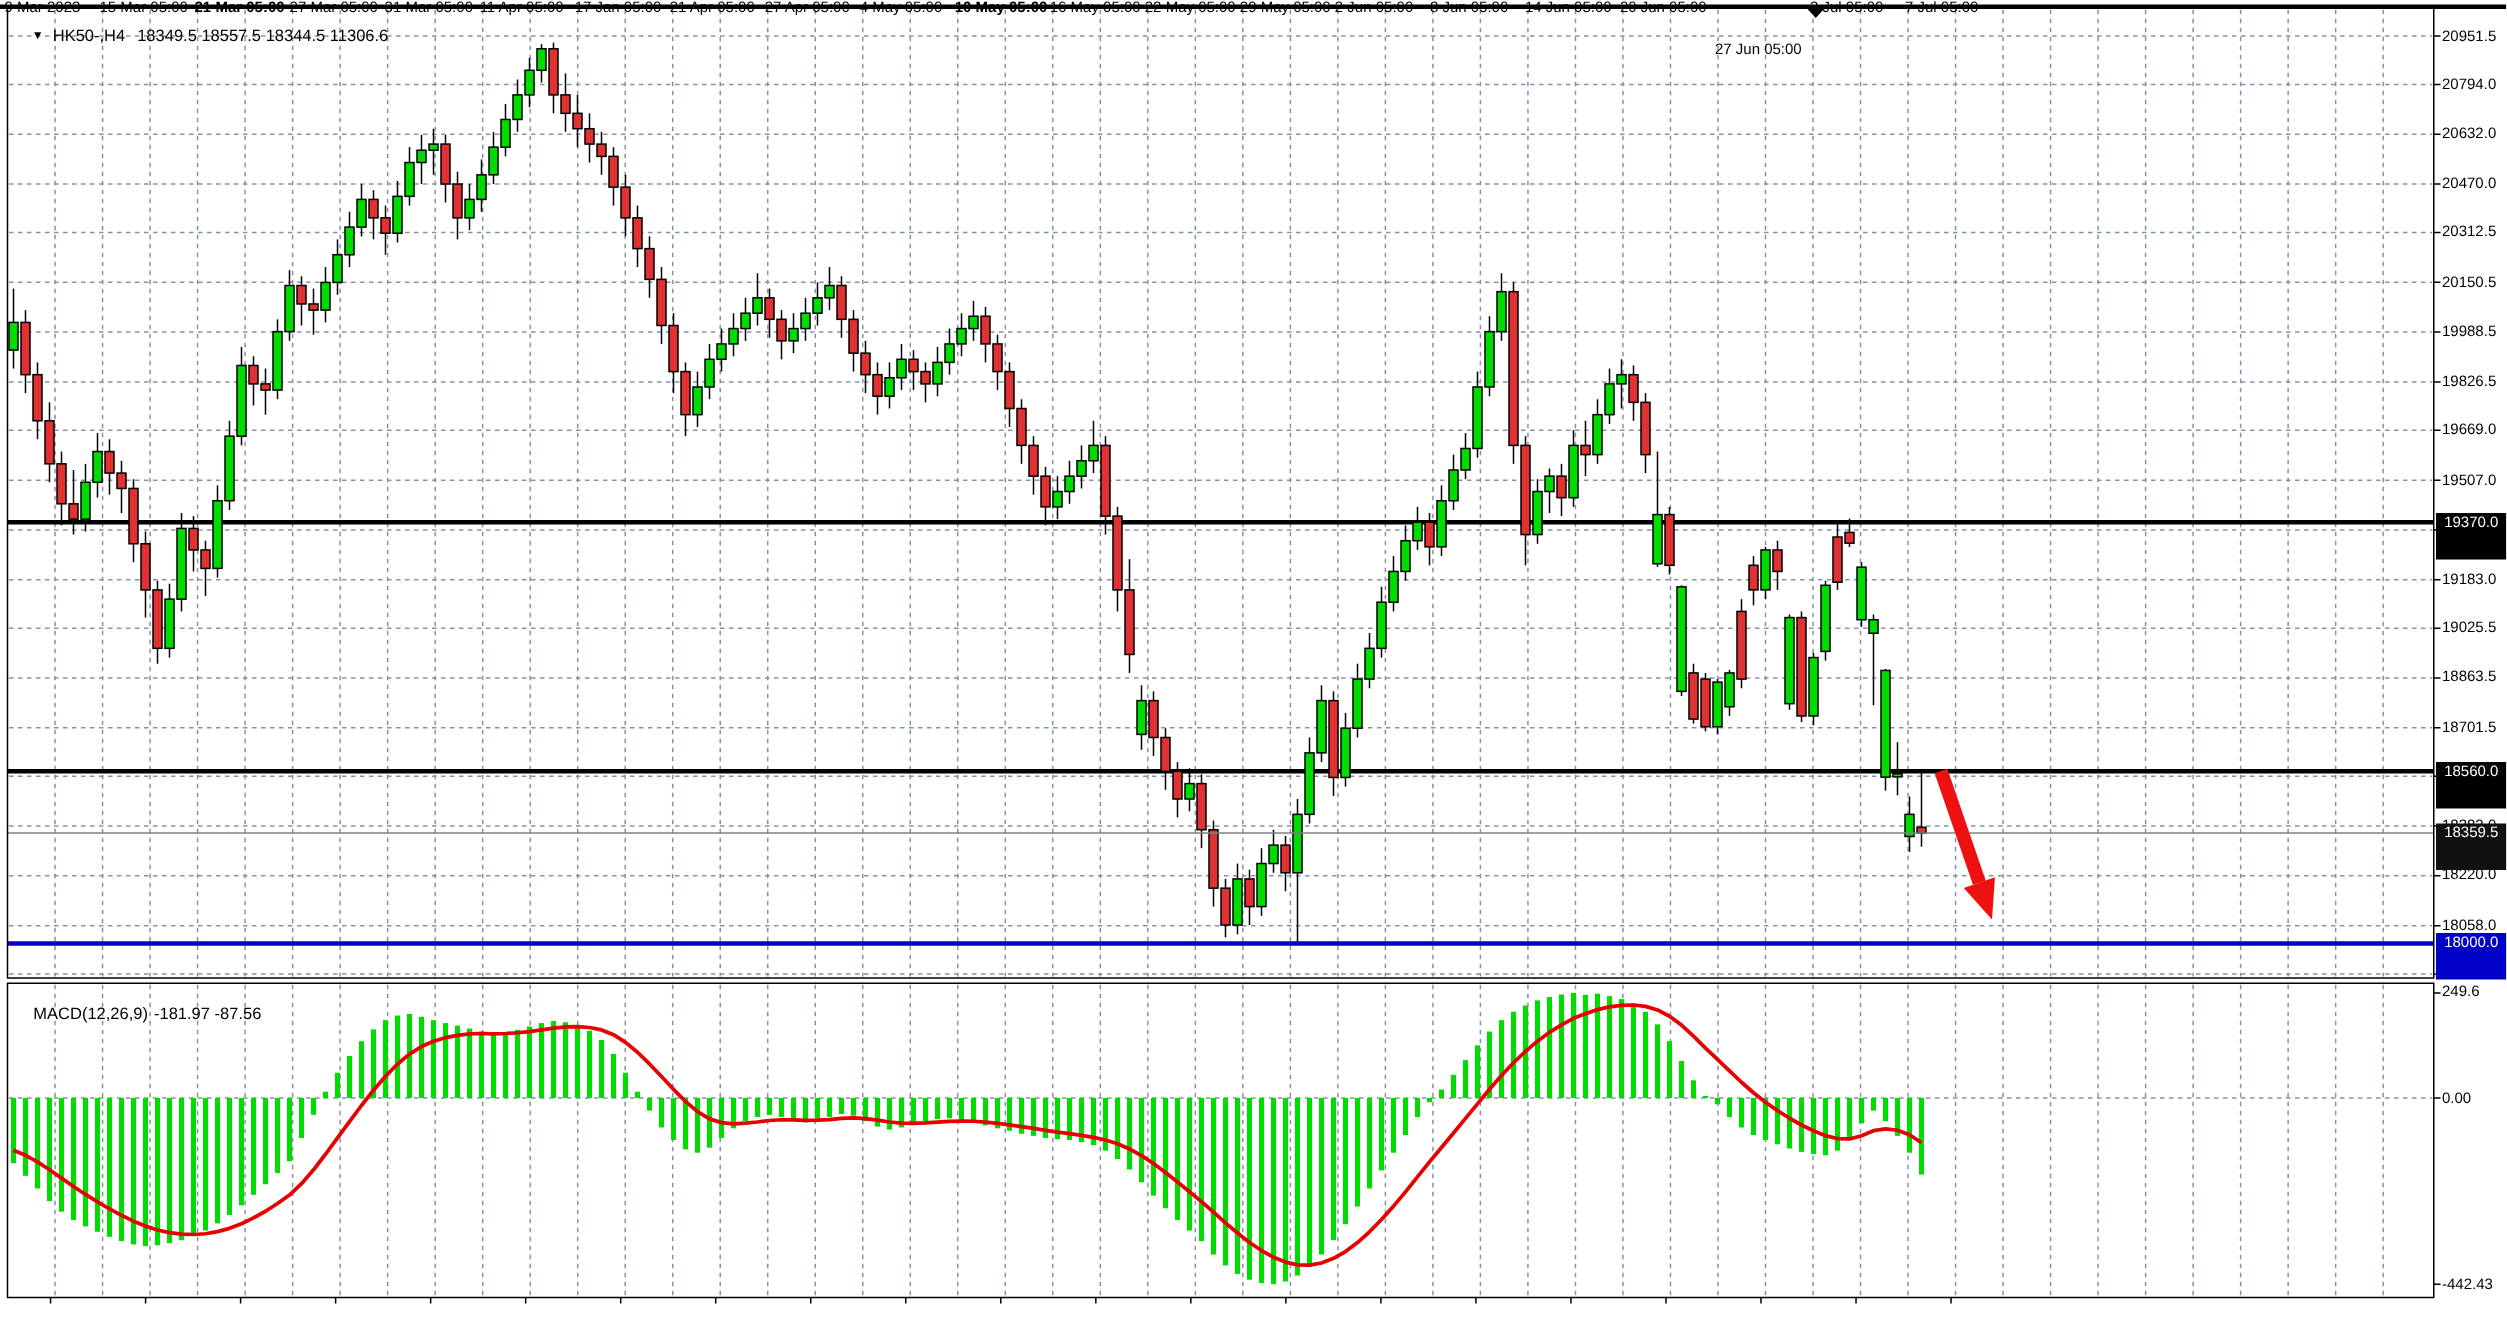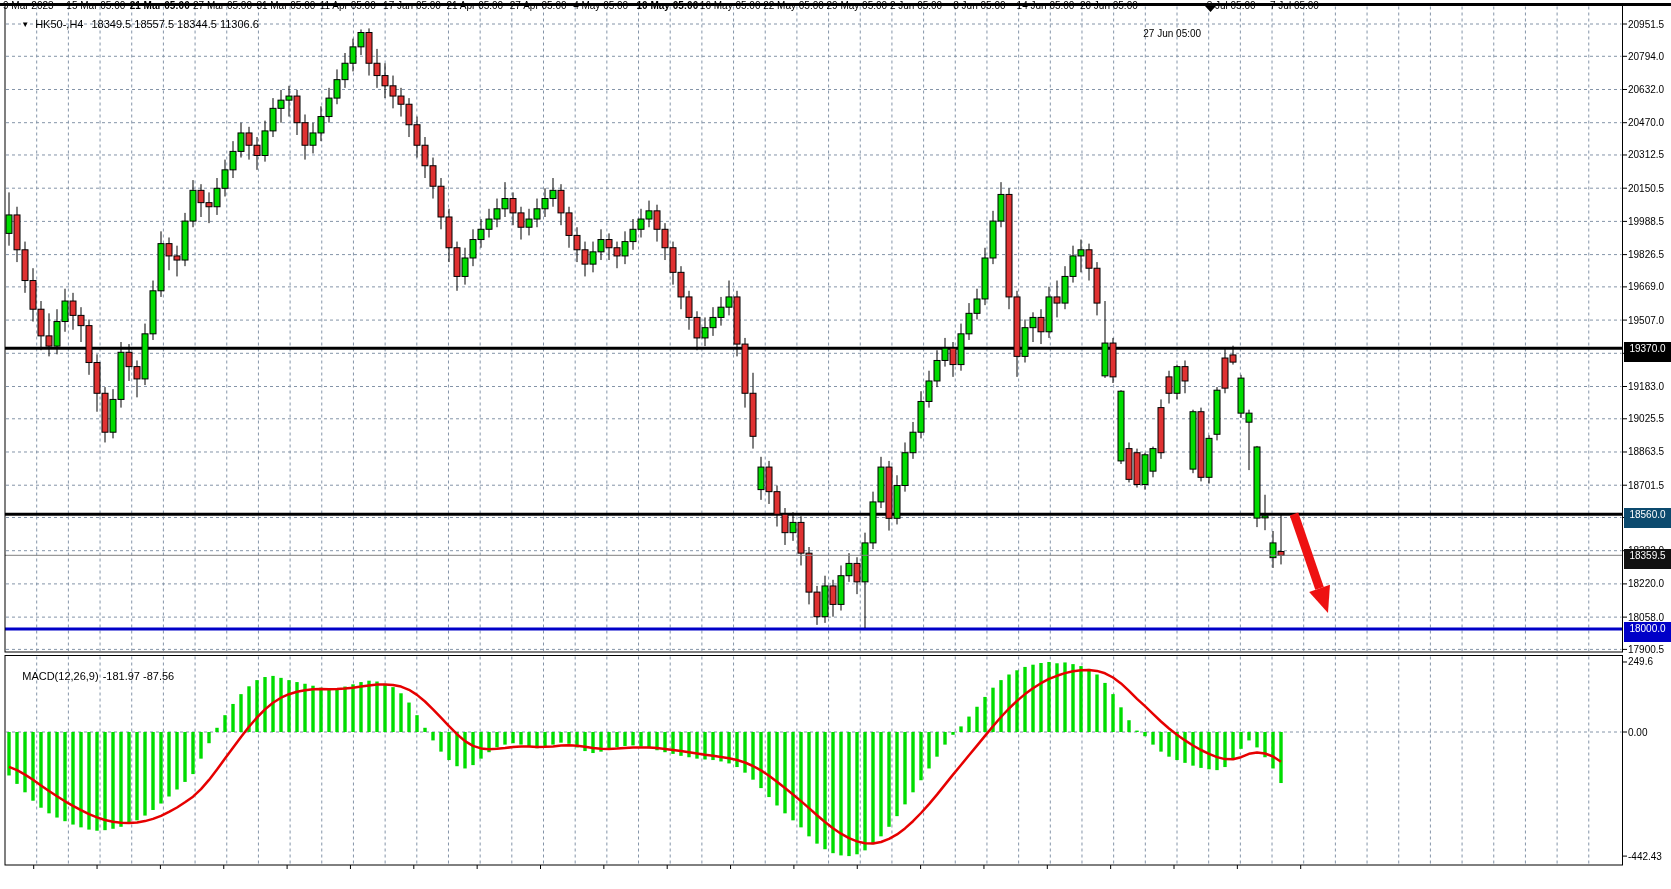--- a/index.html
+++ b/index.html
@@ -5,21 +5,21 @@
   html,body{margin:0;padding:0;background:#fff;}
   .terminal{position:relative;width:1671px;height:889px;background:#ffffff;
     font-family:"Liberation Sans",sans-serif;color:#000;overflow:hidden;}
   .terminal svg{position:absolute;left:0;top:0;}
   .chart-title{position:absolute;left:9px;top:6px;font-size:11px;white-space:pre;z-index:5;}
   .dd-icon{font-size:8px;margin-right:6px;vertical-align:1px;}
   .ohlc{margin-left:8px;}
   .macd-title{position:absolute;left:10px;top:658px;font-size:11px;white-space:pre;z-index:5;}
   .macd-title .vals{margin-left:4px;}
   .axis-label{position:absolute;font-size:10px;line-height:11px;white-space:nowrap;z-index:4;}
-  .tag{position:absolute;left:1624px;width:47px;height:20px;font-size:10px;line-height:13px;
+  .tag{position:absolute;left:1624px;width:47px;height:31px;font-size:10px;line-height:13px;
     text-align:center;color:#fff;z-index:6;}
   .time-label{position:absolute;top:869px;font-size:10px;white-space:nowrap;z-index:4;}
 </style>
 </head>
 <body>
 
 <div class="terminal">
   <svg id="chart-svg" width="1671" height="889">
       <g>
         <line x1="36.7" y1="6.5" x2="36.7" y2="651" stroke="#8494a8" stroke-width="1" stroke-dasharray="3,3"></line>
@@ -1035,21 +1035,21 @@
       <div class="axis-label" style="left: 1628px; top: 479.705px;">18701.5</div>
       <div class="axis-label" style="left: 1628px; top: 511.989px;">18544.0</div>
       <div class="axis-label" style="left: 1628px; top: 545.196px;">18382.0</div>
       <div class="axis-label" style="left: 1628px; top: 578.403px;">18220.0</div>
       <div class="axis-label" style="left: 1628px; top: 611.61px;">18058.0</div>
       <div class="axis-label" style="left: 1628px; top: 643.894px;">17900.5</div>
       <div class="axis-label" style="left: 1628px; top: 656.49px;">249.6</div>
       <div class="axis-label" style="left: 1628px; top: 726.5px;">0.00</div>
       <div class="axis-label" style="left: 1628px; top: 850.597px;">-442.43</div>
       <div class="tag" style="left: 1624px; top: 341.676px; background: rgb(0, 0, 0);">19370.0</div>
-      <div class="tag" style="left: 1624px; top: 507.71px; background: #0c4a6e;">18560.0</div>
+      <div class="tag" style="left: 1624px; top: 507.71px; background: #000000;">18560.0</div>
       <div class="tag" style="left: 1624px; top: 548.808px; background: rgb(17, 17, 17);">18359.5</div>
       <div class="tag" style="left: 1624px; top: 622.498px; background: rgb(0, 0, 200);">18000.0</div>
       <div class="time-label" style="left: 3px; top: 0px;">9 Mar 2023</div>
       <div class="time-label" style="left: 66.35px; top: 0px;">15 Mar 05:00</div>
       <div class="time-label" style="left: 129.7px; top: 0px; font-weight: bold;">21 Mar 05:00</div>
       <div class="time-label" style="left: 193.05px; top: 0px;">27 Mar 05:00</div>
       <div class="time-label" style="left: 256.4px; top: 0px;">31 Mar 05:00</div>
       <div class="time-label" style="left: 319.75px; top: 0px;">11 Apr 05:00</div>
       <div class="time-label" style="left: 383.1px; top: 0px;">17 Jan 05:00</div>
       <div class="time-label" style="left: 446.45px; top: 0px;">21 Apr 05:00</div>

